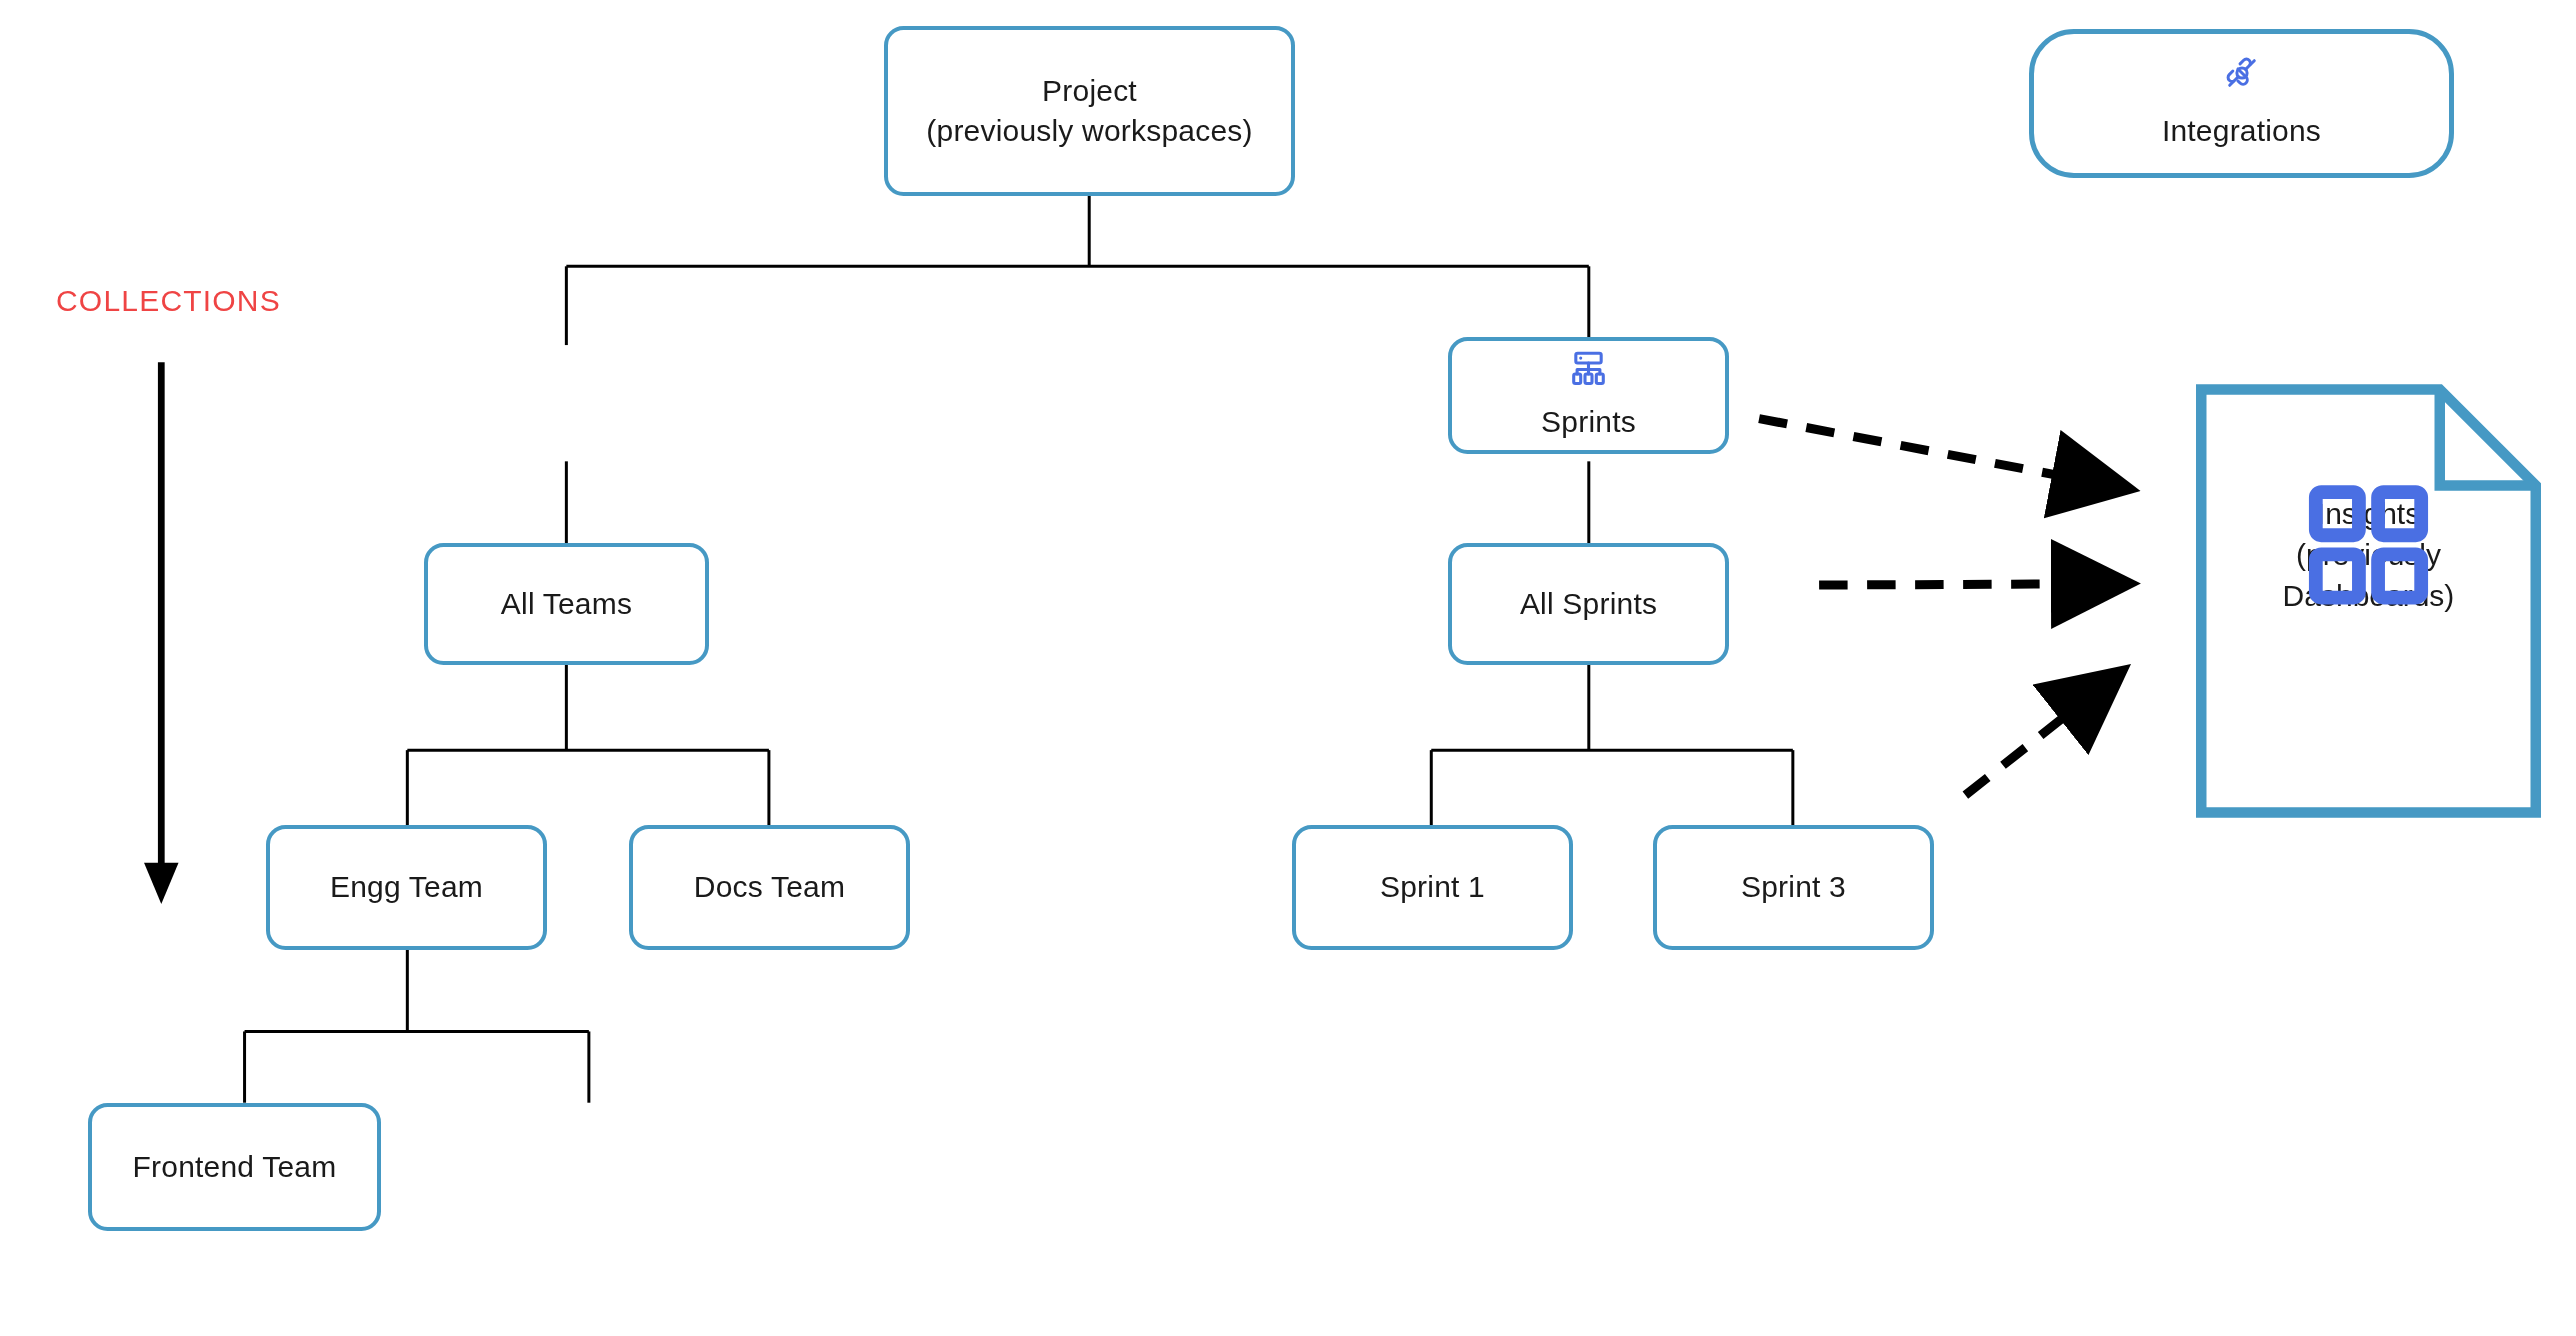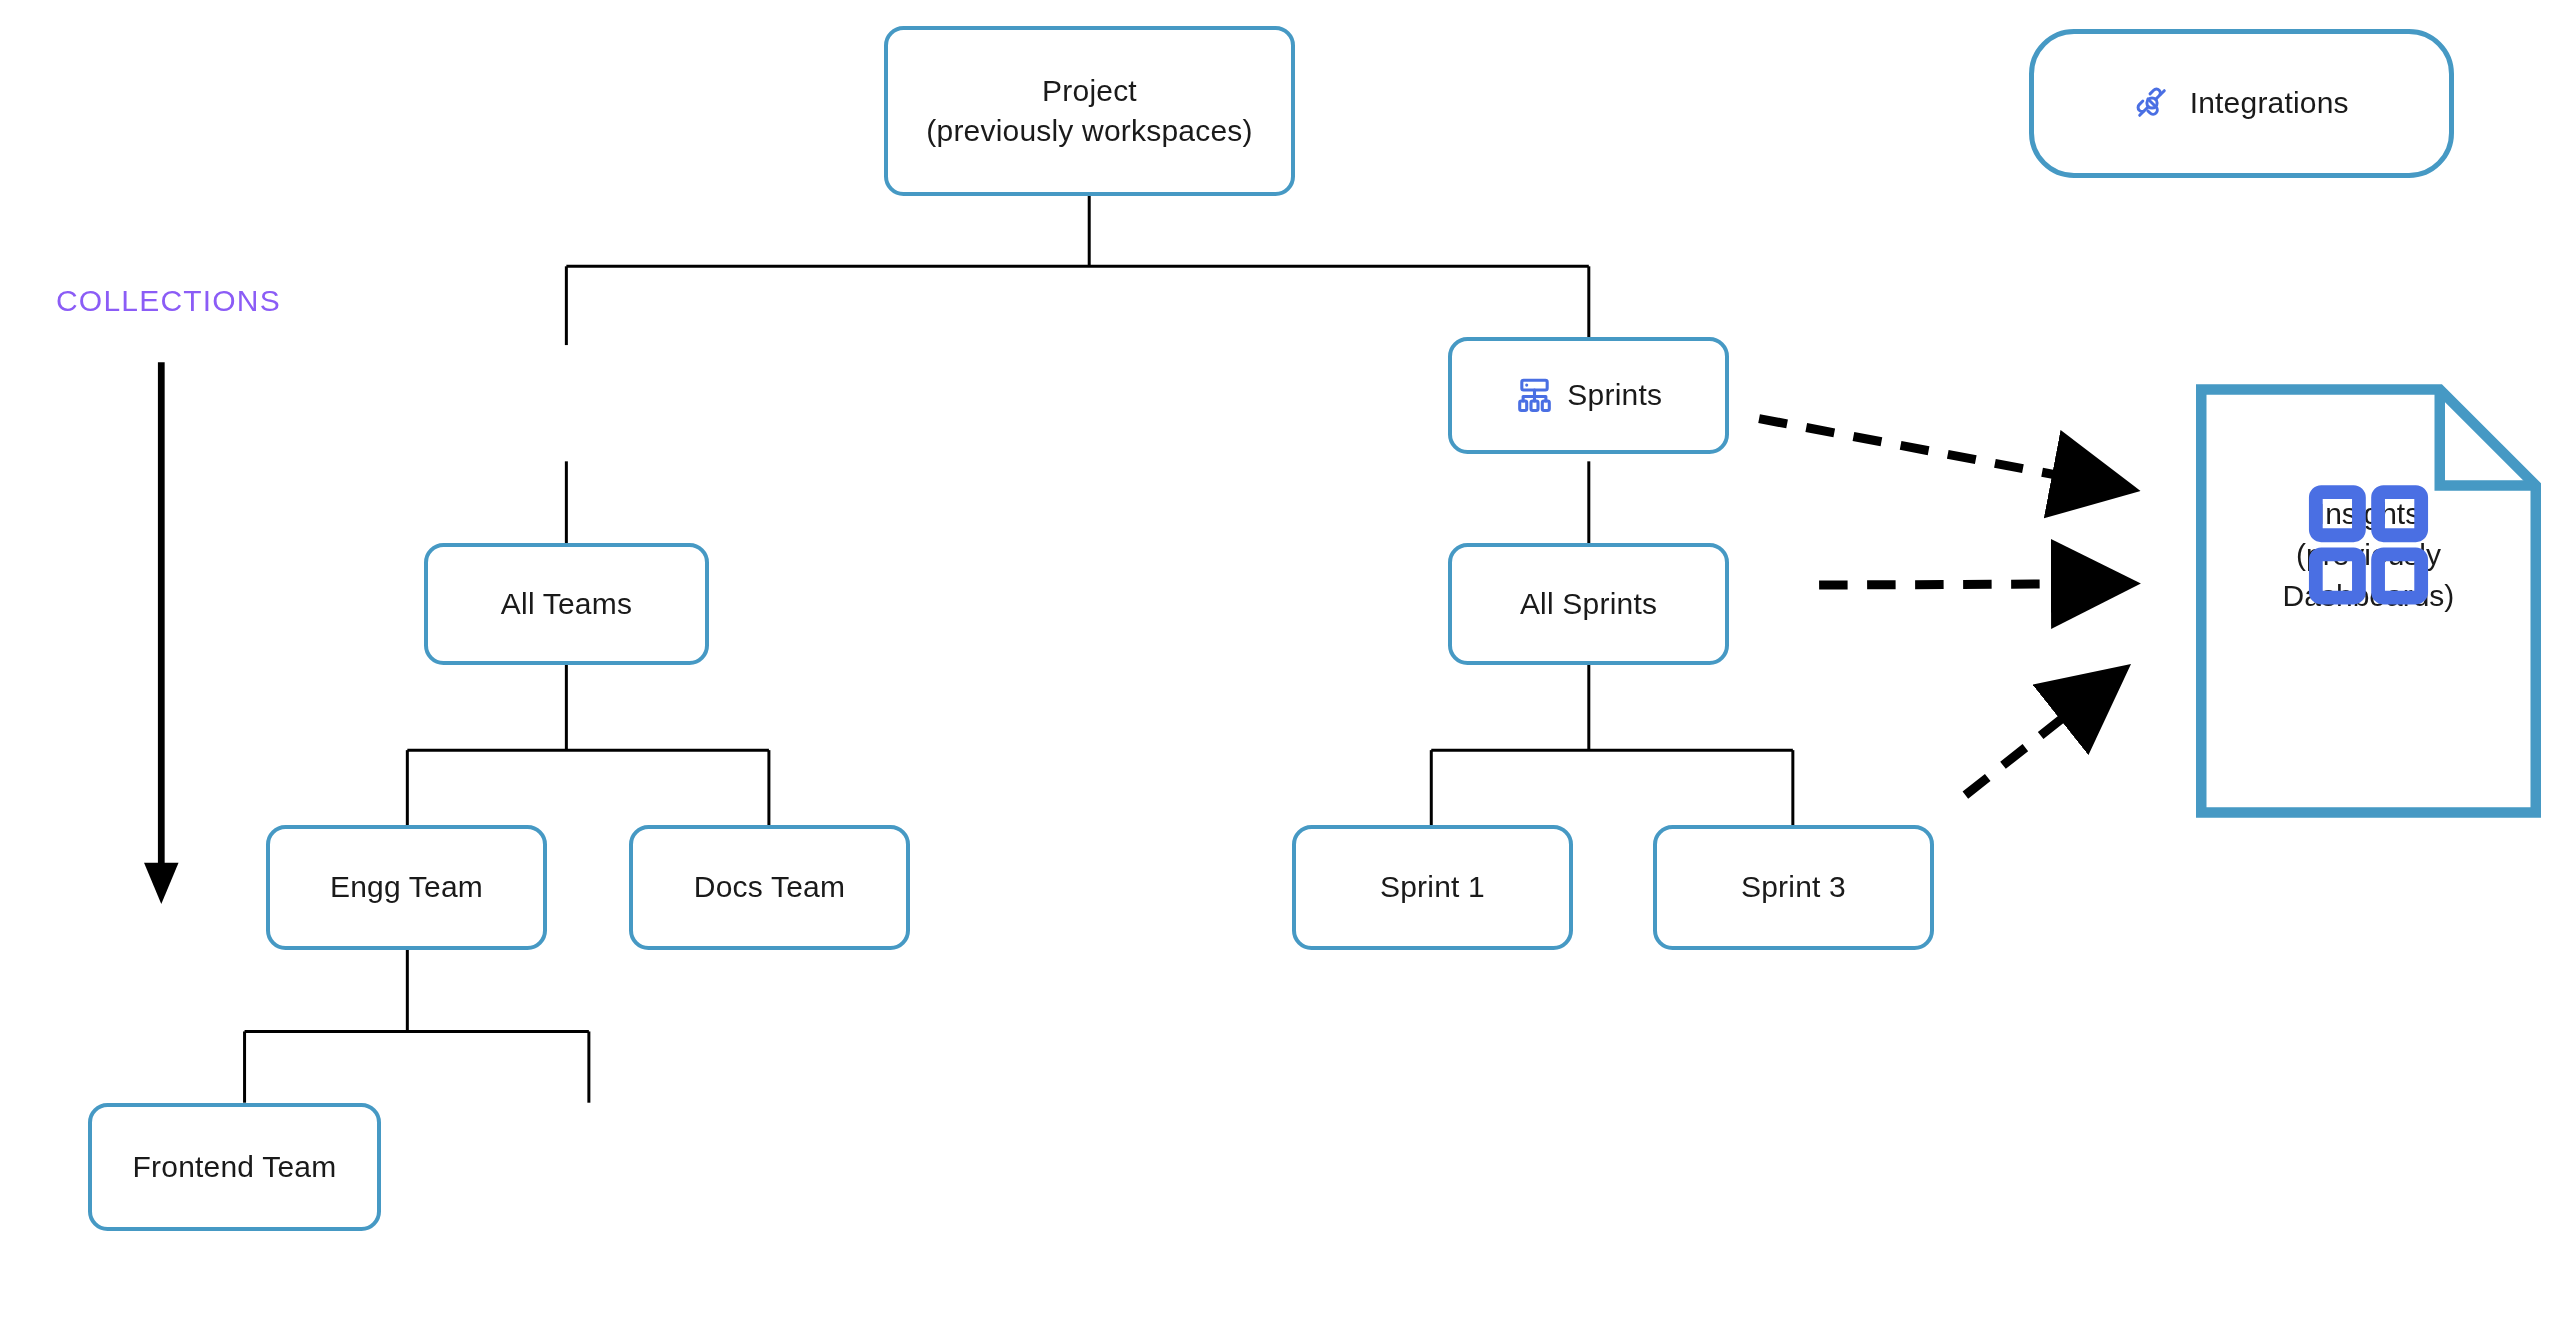--- a/index.html
+++ b/index.html
@@ -43,33 +43,34 @@
   }
   .node .label {
     font-size: 30px;
     line-height: 1.35;
     letter-spacing: 0.2px;
     white-space: pre-line;
     color: #1a1a1a;
   }
   .node.with-icon {
     gap: 13.5px;
+    flex-direction: column;
   }
   .node.pill {
     border-radius: 45px;
     border-width: 5.3px;
     gap: 19.5px;
   }
 
   
   #collections-label {
     position: absolute;
     font-size: 30px;
     letter-spacing: 1.2px;
-    color: #8b5cf6;
+    color: #ef4444;
     white-space: nowrap;
   }
 
   
   #insights-doc {
     position: absolute;
     left: 2196px;
     top: 384px;
     width: 345px;
     height: 434px;

